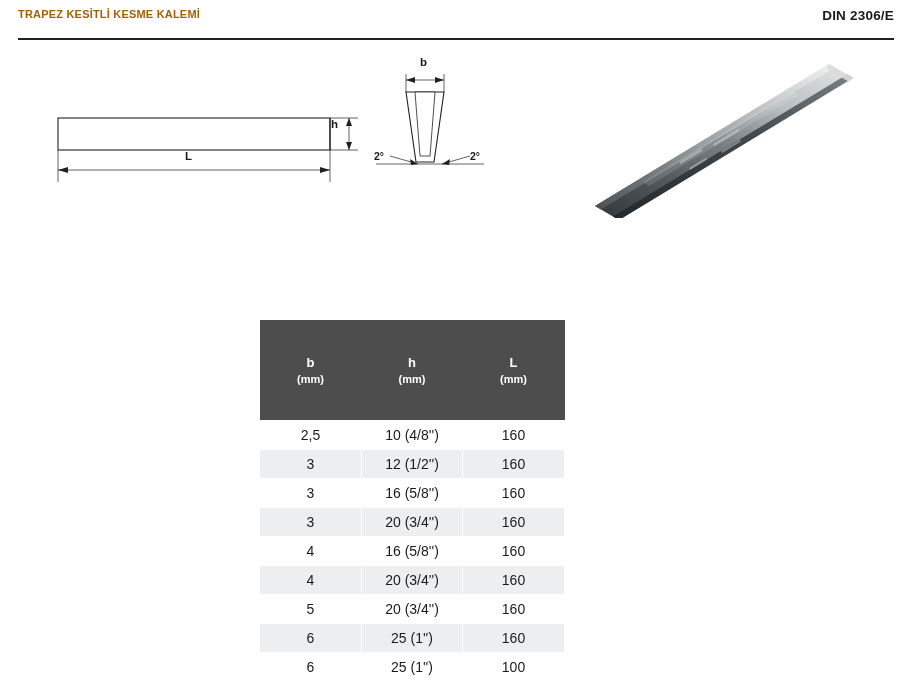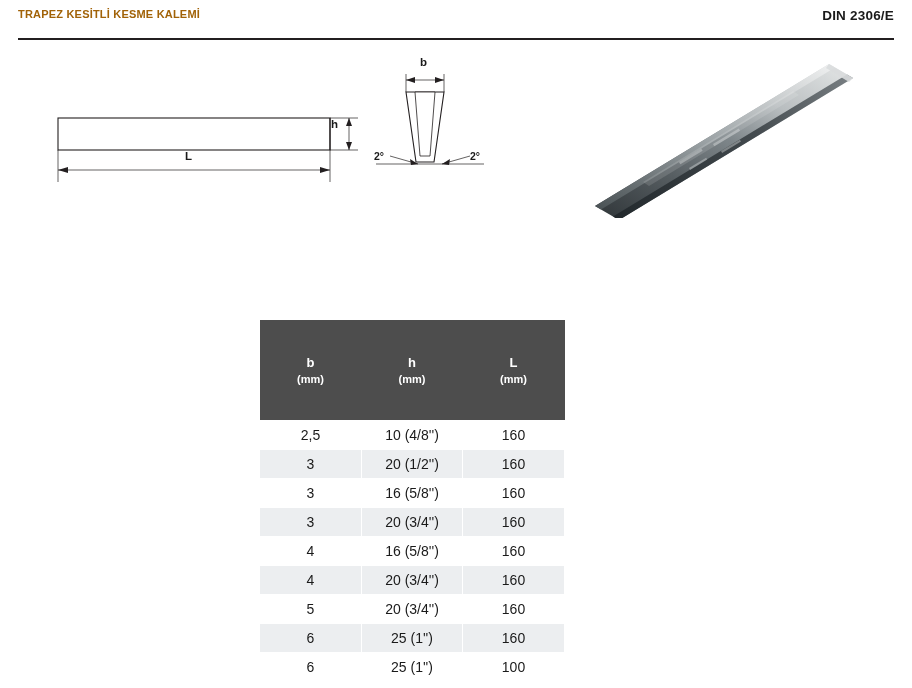--- a/index.html
+++ b/index.html
@@ -261,21 +261,21 @@
       </tr>
     </thead>
     <tbody>
       <tr class="row-odd">
         <td>2,5</td>
         <td>10 (4/8'')</td>
         <td>160</td>
       </tr>
       <tr class="row-even">
         <td>3</td>
-        <td>20 (1/2'')</td>
+        <td>12 (1/2'')</td>
         <td>160</td>
       </tr>
       <tr class="row-odd">
         <td>3</td>
         <td>16 (5/8'')</td>
         <td>160</td>
       </tr>
       <tr class="row-even">
         <td>3</td>
         <td>20 (3/4'')</td>

